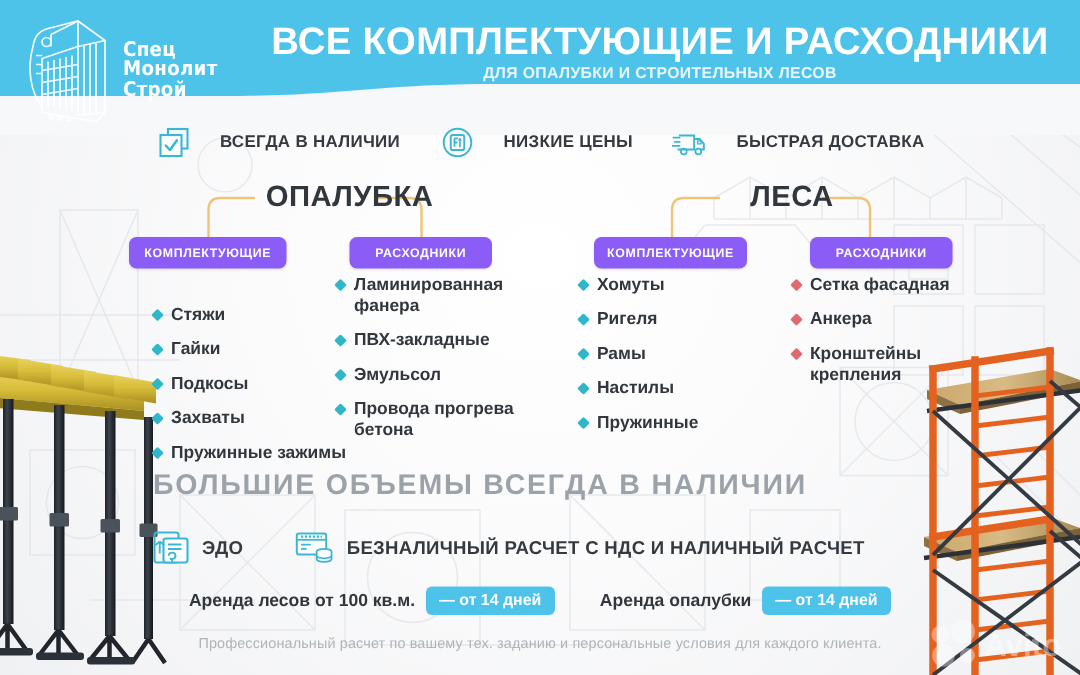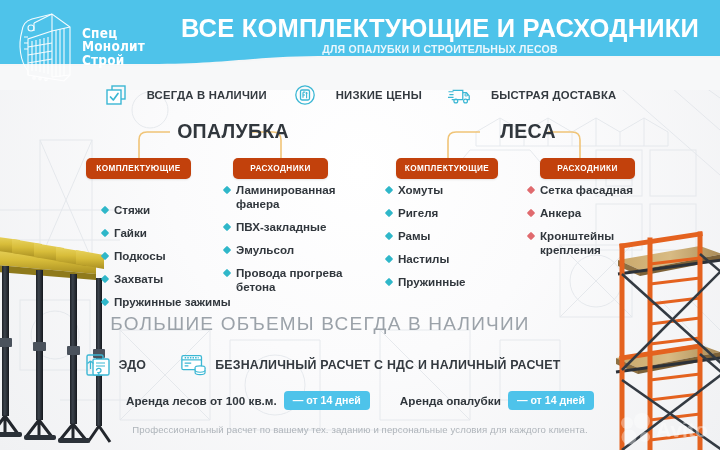--- a/index.html
+++ b/index.html
@@ -117,21 +117,21 @@
   }
   #cat-left  { left: 118px; top: 120px; width: 230px; }
   #cat-right { left: 420px; top: 120px; width: 216px; }
   .bracket { position: absolute; z-index: 5; }
   
   .tag {
     position: absolute;
     z-index: 7;
     height: 21px;
     border-radius: 5px;
-    background: #c2410c;
+    background: #8b5cf6;
     color: #ffffff;
     font-size: 8.2px;
     font-weight: 700;
     letter-spacing: .45px;
     display: flex; align-items: center; justify-content: center;
     white-space: nowrap;
     box-shadow: 0 1px 2px rgba(0,0,0,.10);
   }
   #tag-1 { left: 86px;  top: 158px; width: 105px; }
   #tag-2 { left: 233px; top: 158px; width: 95px;  }
@@ -165,30 +165,30 @@
     background: #2fb7c9;
   }
   .red .bullet { background: #e06a6e; }
   
   .volumes {
     position: absolute;
     left: 0; top: 313px;
     width: 640px;
     text-align: center;
     font-size: 19px;
-    font-weight: 400;
+    font-weight: 700;
     color: #9ba2a9;
     letter-spacing: 1.2px;
     z-index: 6;
     white-space: nowrap;
   }
   
   .payrow {
     position: absolute;
-    left: 0; top: 352px;
+    left: 16px; top: 352px;
     width: 644px;
     display: flex; align-items: center; justify-content: center;
     gap: 34px;
     z-index: 6;
   }
   .payitem { display: flex; align-items: center; gap: 7px; }
   .payitem .lbl {
     font-size: 12.4px;
     font-weight: 700;
     color: #343a40;

